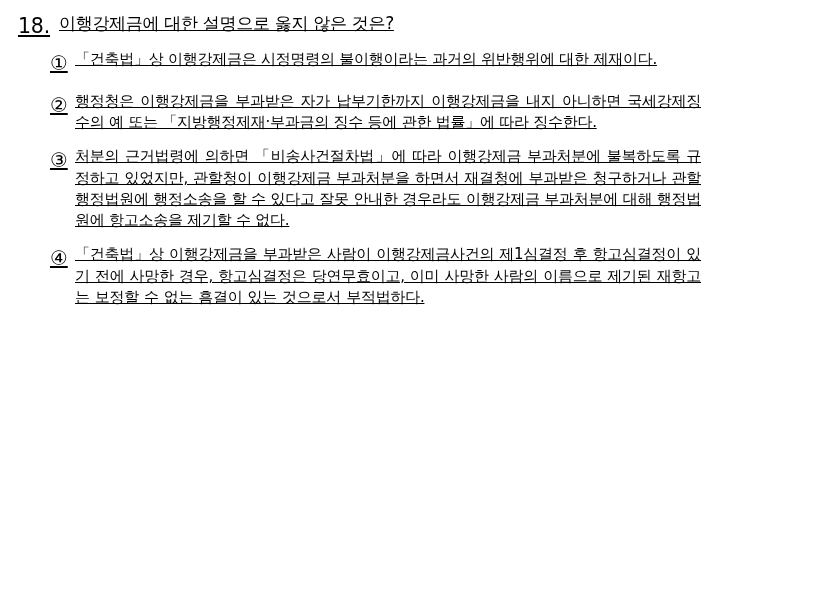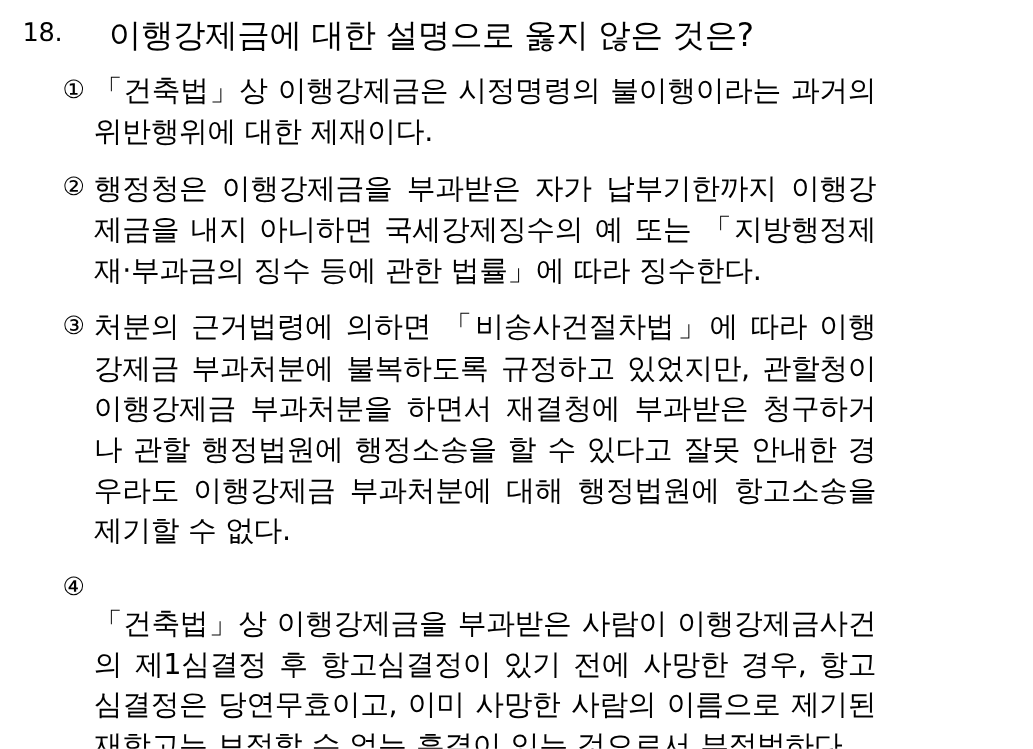--- a/index.html
+++ b/index.html
@@ -13,68 +13,67 @@
     font-family: "DejaVu Sans", "Liberation Sans", sans-serif;
     color: #000000;
     overflow: hidden;
   }
   .page {
     position: relative;
     width: 735px;
     height: 599px;
     padding: 0;
     box-sizing: border-box;
+    text-decoration: underline;
   }
   .question {
     display: flex;
     align-items: flex-start;
     padding: 12px 0 0 18px;
   }
   .q-number {
     font-size: 20.5px;
     line-height: 1.38;
     white-space: nowrap;
     margin-right: 9px;
     letter-spacing: -0.2px;
   }
   .q-stem {
-    font-size: 26px;
+    font-size: 17px;
     line-height: 1.38;
     letter-spacing: -0.3px;
     word-break: keep-all;
-    margin-left: 28px;
   }
   .choices {
     margin: 9px 0 0 0;
     padding: 0 34px 0 50px;
   }
   .choice {
     display: flex;
     align-items: flex-start;
     margin-bottom: 13px;
   }
   .choice-marker {
     font-size: 20px;
     line-height: 1.42;
     flex: 0 0 auto;
     width: 25px;
     letter-spacing: -0.2px;
   }
   .choice-text {
-    font-size: 23px;
+    font-size: 15px;
     line-height: 1.42;
     letter-spacing: -0.25px;
     text-align: justify;
     text-justify: inter-character;
     word-break: break-all;
     flex: 1 1 auto;
   }
   .choice-text.tight {
     word-spacing: 0.5px;
-    margin-top: 28px;
   }
 </style>
 </head>
 <body>
 
 <div class="page">
 
   <div class="question">
     <span class="q-number">18.</span>
     <span class="q-stem">이행강제금에 대한 설명으로 옳지 않은 것은?</span>

